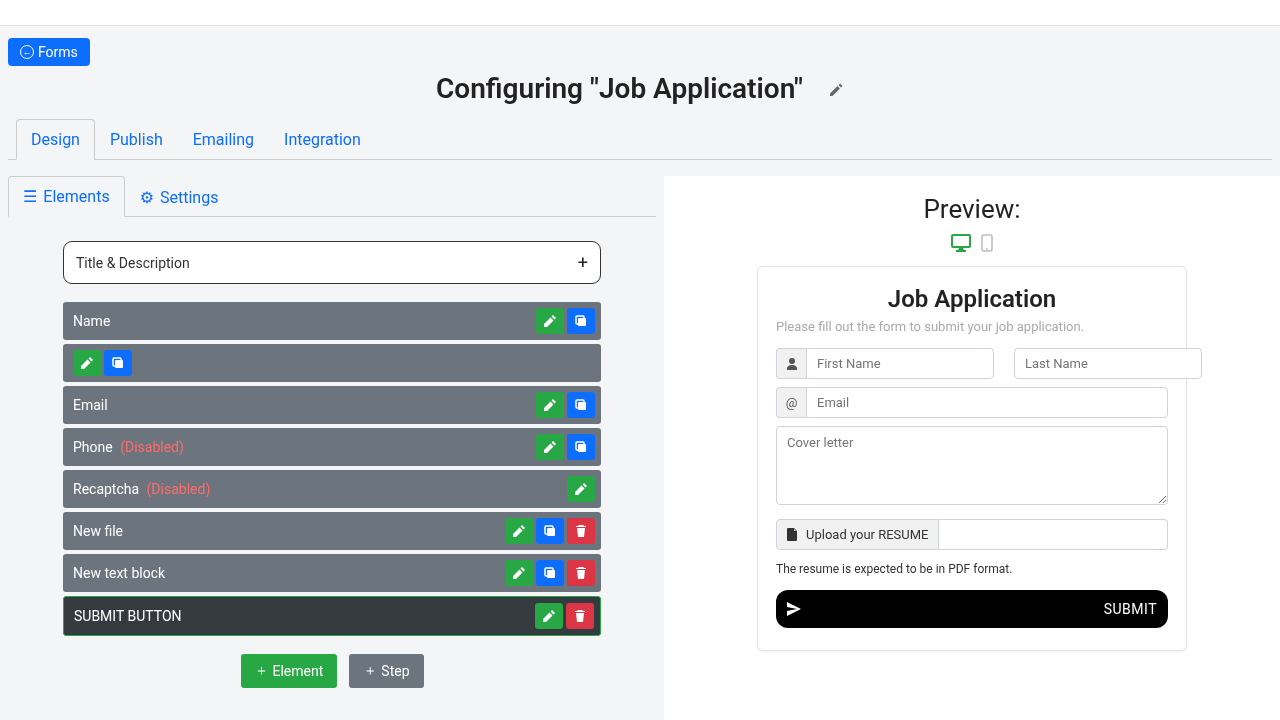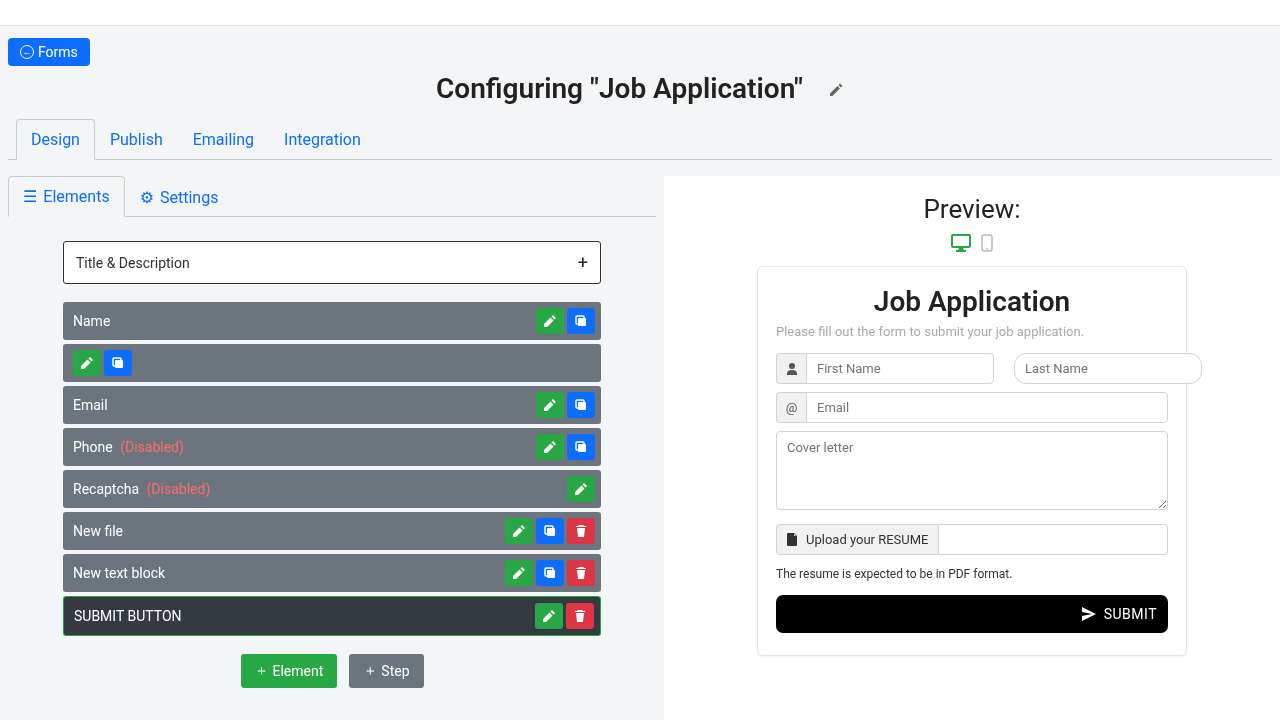--- a/index.html
+++ b/index.html
@@ -11,21 +11,21 @@
 .page-title{text-align:center;font-size:28px;font-weight:600;color:#222;margin:6px 0 14px}
 .page-title .edit-ic{margin-left:18px;font-size:18px;color:#666;cursor:pointer}
 .main-tabs{display:flex;border-bottom:1px solid #ccc;padding-left:8px}
 .main-tabs .tab{padding:10px 14px;color:#0d6efd;font-size:16px;cursor:pointer;border:1px solid transparent;border-bottom:none;position:relative;margin-bottom:-1px}
 .main-tabs .tab.active{border:1px solid #ccc;border-bottom:1px solid #f4f5f7;border-radius:4px 4px 0 0;background:#f4f5f7}
 .content{display:flex;gap:0;height:calc(100% - 156px)}
 .left{flex:1;padding:16px 8px 0}
 .sub-tabs{display:flex;border-bottom:1px solid #ccc}
 .sub-tabs .stab{display:flex;align-items:center;gap:6px;padding:10px 14px;color:#0d6efd;font-size:16px;cursor:pointer;border:1px solid transparent;border-bottom:none;margin-bottom:-1px}
 .sub-tabs .stab.active{border:1px solid #ccc;border-bottom:1px solid #f4f5f7;border-radius:4px 4px 0 0}
-.title-desc{margin:24px 55px 18px 55px;border:1px solid #333;border-radius:3px;padding:10px 12px;display:flex;justify-content:space-between;align-items:center;background:#fff;cursor:pointer}
+.title-desc{margin:24px 55px 18px 55px;border:1px solid #333;border-radius:9px;padding:10px 12px;display:flex;justify-content:space-between;align-items:center;background:#fff;cursor:pointer}
 .title-desc .lbl{font-size:14px;color:#333}
 .title-desc .plus{font-size:18px;color:#222}
 .elements-area{padding:0 55px}
 .el-row{display:flex;align-items:center;background:#6c757d;color:#fff;border-radius:3px;margin-bottom:4px;padding:6px 6px 6px 10px;font-size:14px}
 .el-row.selected{background:#343a40;border:1px solid #28a745}
 .el-row .lbl{flex:1}
 .el-row .disabled{color:#ff6b6b;margin-left:4px}
 .el-btns{display:flex;gap:3px}
 .ibtn{width:28px;height:26px;border:none;border-radius:3px;display:flex;align-items:center;justify-content:center;cursor:pointer;color:#fff}
 .ibtn.green{background:#28a745}
@@ -35,33 +35,33 @@
 .add-btn{display:flex;align-items:center;gap:4px;padding:8px 14px;border:none;border-radius:3px;font-size:14px;cursor:pointer;color:#fff}
 .add-btn.green{background:#28a745}
 .add-btn.grey{background:#6c757d}
 .right{width:616px;background:#fff;margin-top:16px;padding:18px 0 28px}
 .preview-title{text-align:center;font-size:26px;color:#222;margin-bottom:10px}
 .device-row{display:flex;gap:10px;justify-content:center;margin-bottom:14px}
 .dev-ic{font-size:18px;cursor:pointer}
 .dev-ic.active{color:#28a745}
 .dev-ic.inactive{color:#bbb}
 .form-card{width:430px;margin:0 auto;background:#fff;border:1px solid #e5e5e5;border-radius:6px;padding:18px 18px 22px;box-shadow:0 1px 3px rgba(0,0,0,.06)}
-.form-card h2{text-align:center;font-size:28px;font-weight:600;color:#222;margin-bottom:6px}
+.form-card h2{text-align:center;font-size:24px;font-weight:600;color:#222;margin-bottom:6px}
 .form-card .desc{color:#aaa;font-size:13px;margin-bottom:14px}
 .row2{display:flex;gap:20px;margin-bottom:8px}
 .ig{display:flex;flex:1}
 .ig .ic{width:30px;display:flex;align-items:center;justify-content:center;background:#f1f1f1;border:1px solid #ced4da;border-right:none;border-radius:4px 0 0 4px;color:#555;font-size:13px}
 .ig input{flex:1;border:1px solid #ced4da;border-radius:0 4px 4px 0;padding:7px 10px;font-size:13px}
-.row2 input.solo{flex:1;border:1px solid #ced4da;border-radius:12px;padding:7px 10px;font-size:13px}
+.row2 input.solo{flex:1;border:1px solid #ced4da;border-radius:4px;padding:7px 10px;font-size:13px}
 textarea{width:100%;border:1px solid #ced4da;border-radius:4px;padding:8px 10px;font-size:13px;height:79px;resize:vertical;margin-bottom:10px}
 .upload{display:flex;margin-bottom:12px}
 .upload .ubtn{display:flex;align-items:center;gap:8px;background:#f1f1f1;border:1px solid #ced4da;padding:7px 10px;font-size:13px;color:#333;border-radius:4px 0 0 4px;cursor:pointer}
 .upload .urest{flex:1;border:1px solid #ced4da;border-left:none;border-radius:0 4px 4px 0}
 .note{font-size:12px;color:#333;margin-bottom:14px}
-.submit{width:100%;background:#000;color:#fff;border:none;border-radius:7px;padding:11px;font-size:14px;letter-spacing:.5px;cursor:pointer;display:flex;align-items:center;justify-content:flex-end;gap:8px}
+.submit{width:100%;background:#000;color:#fff;border:none;border-radius:12px;padding:11px;font-size:14px;letter-spacing:.5px;cursor:pointer;display:flex;align-items:center;justify-content:space-between;gap:8px}
 svg{display:block}
 </style>
 </head>
 <body>
 
 <div class="topbar"></div>
 
 <div class="header">
   <button class="back-btn">
     <span class="circ">←</span>

